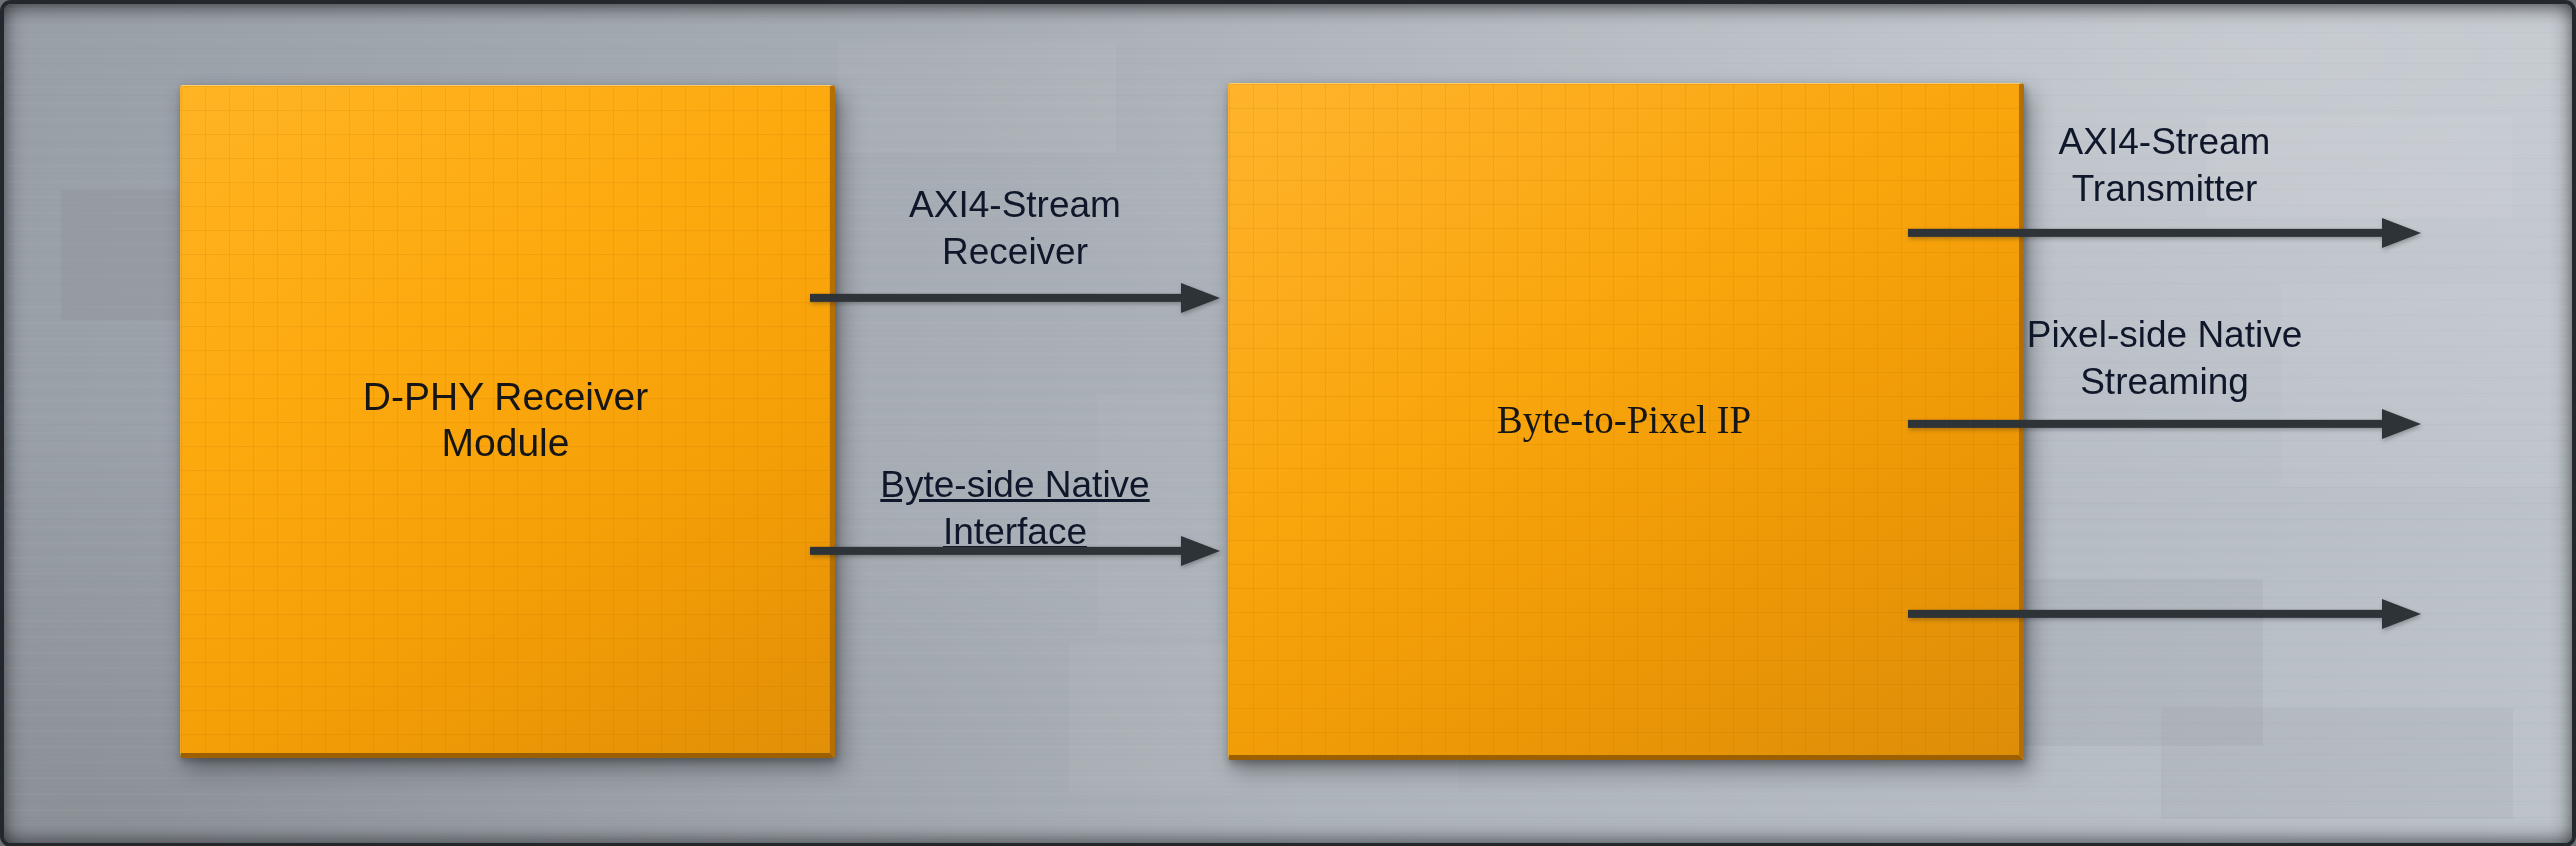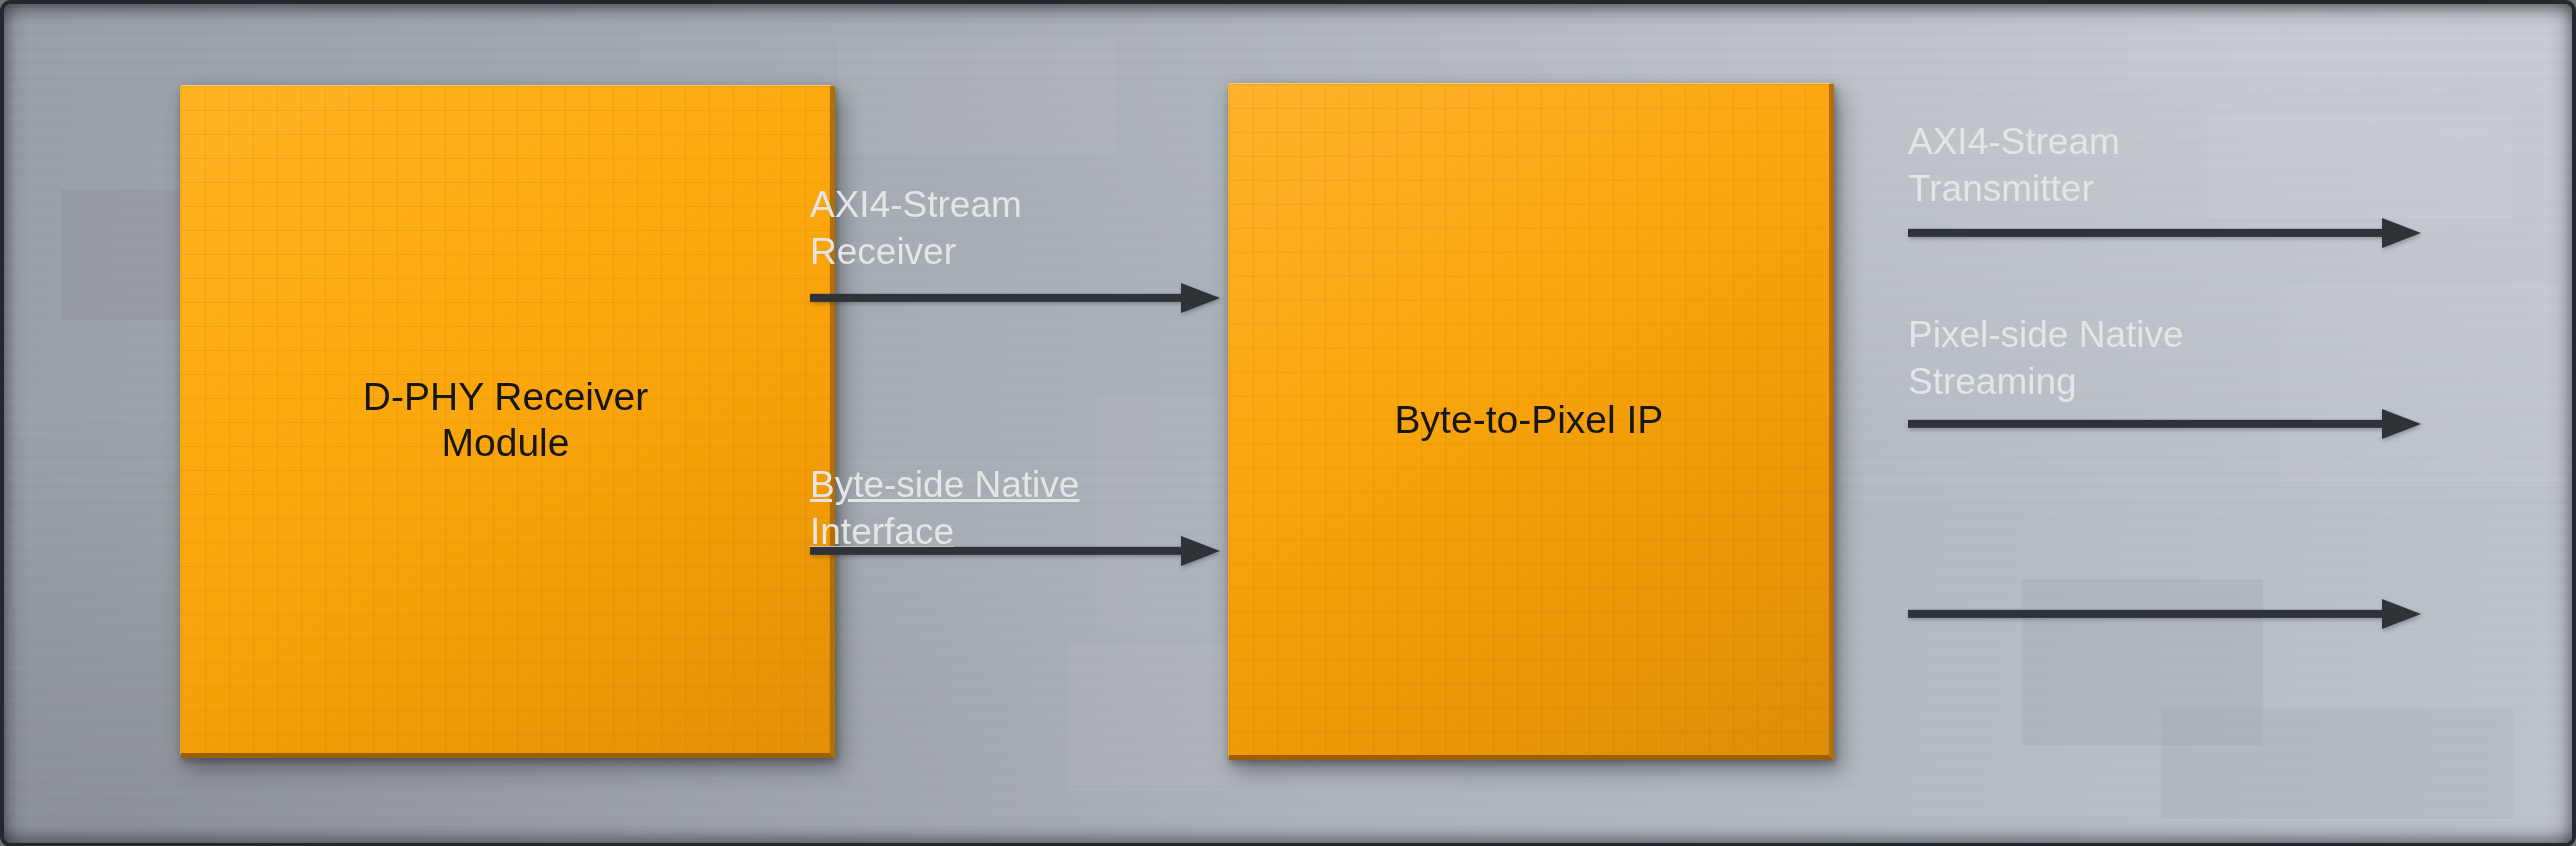--- a/index.html
+++ b/index.html
@@ -67,31 +67,32 @@
       repeating-linear-gradient(to bottom, rgba(170,95,0,.13) 0 0.9px, rgba(0,0,0,0) 0.9px 24px),
       linear-gradient(152deg,#ffb424 0%,#fdaa0f 35%,#f5a007 65%,#e99406 88%,#e29008 100%);
     border-top:1.9px solid rgba(255,214,120,.85);
     border-left:1.9px solid rgba(255,190,70,.55);
     border-right:5.6px solid #b46f04;
     border-bottom:5.6px solid #9c6003;
     border-radius:2.8px;
     box-shadow:6.5px 10.2px 22px rgba(28,30,34,.40), 1.9px 3.7px 6.5px rgba(28,30,34,.30);
   }
   #block-dphy{left:148px;top:85px;width:655px;height:673px;margin-left:32px;}
-  #block-b2p {left:1228px;top:83px;width:606px;height:677px;
+  #block-b2p {left:1228px;top:83px;width:796px;height:677px;
     background-image:
       repeating-linear-gradient(to right,  rgba(170,95,0,.13) 0 0.9px, rgba(0,0,0,0) 0.9px 24px),
       repeating-linear-gradient(to bottom, rgba(170,95,0,.13) 0 0.9px, rgba(0,0,0,0) 0.9px 24px),
       linear-gradient(150deg,#ffb42c 0%,#f9a50c 42%,#ec9706 72%,#dd8e09 100%);
+    font-family: Liberation Serif, serif;
   }
   
   .conn-label{
     position:absolute;
-    text-align:left;
-    color:#e5e5e5;
+    text-align:center;
+    color:#0f172a;
     font-size:37px;line-height:47px;
     white-space:pre-line;
   }
   
   .arrow{position:absolute;height:31px;filter:drop-shadow(1.9px 2.8px 1.9px rgba(20,22,26,.30));}
   .arrow .shaft{
     position:absolute;left:0;right:33px;top:50%;
     transform:translateY(-50%);
     height:8.3px;background:#2e3338;
   }

